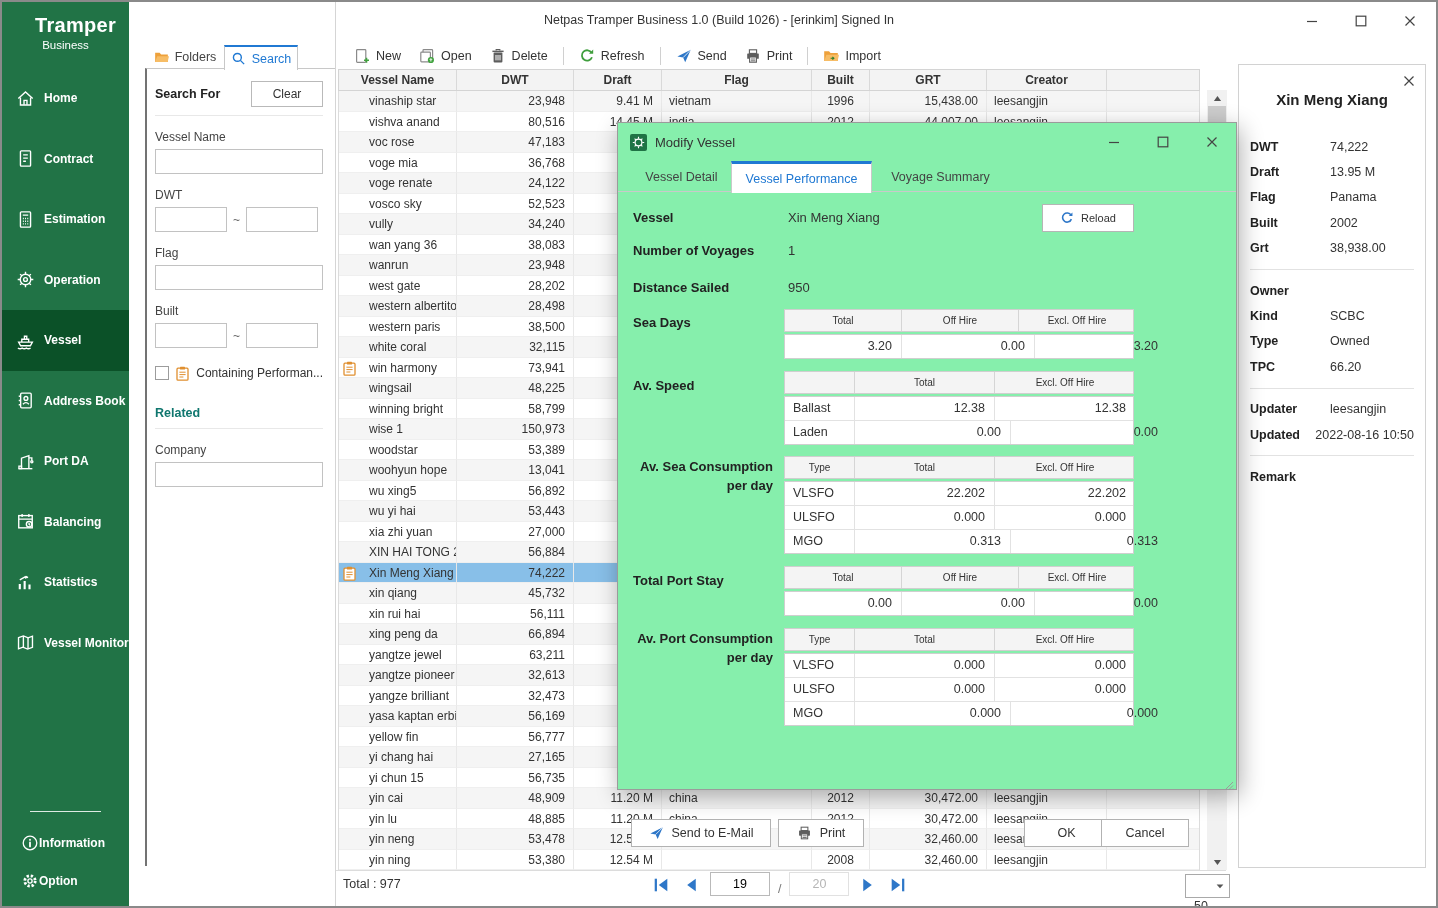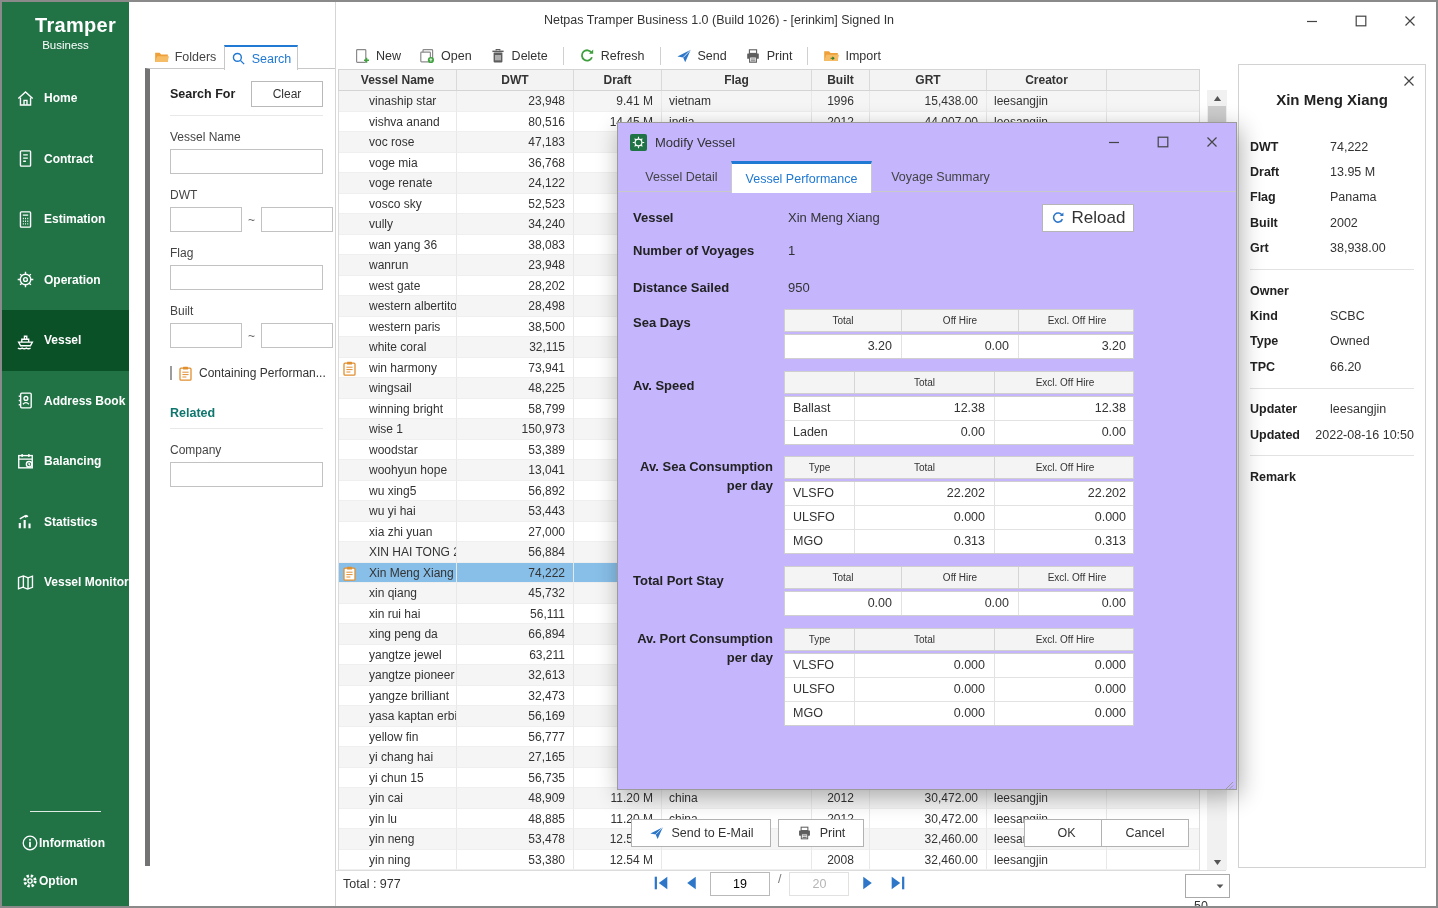--- a/index.html
+++ b/index.html
@@ -24,22 +24,22 @@
   .ic{display:inline-flex;align-items:center;justify-content:center;}
   .ic svg{display:block;}
   .nav-item .ic, .foot-item .ic{width:19px;height:19px;color:#fff;}
   
   .search-panel{position:absolute;left:127px;top:0;bottom:0;width:206px;background:#fff;border-right:1px solid #d5d5d5;z-index:4;}
   .sp-tabs{position:absolute;top:43px;left:17px;height:24px;display:flex;z-index:2;}
   .sp-tab{display:flex;align-items:center;justify-content:center;gap:6px;font-size:12.5px;color:#444;cursor:pointer;box-sizing:border-box;height:24px;}
   .sp-tab .ic{width:15px;height:15px;}
   .sp-tab.active{background:#fff;border:1px solid #c8c8c8;border-top:2px solid var(--blue,#2079d3);
     border-bottom:none;color:var(--blue,#2079d3);height:25px;}
-  .sp-box{position:absolute;left:16px;top:66px;right:0;bottom:40px;border-left:5px solid #737373;border-top:1px solid #c8c8c8;
-    padding:12px 12px 0 20px;box-sizing:border-box;}
+  .sp-box{position:absolute;left:16px;top:66px;right:0;bottom:40px;border-left:2px solid #737373;border-top:1px solid #c8c8c8;
+    padding:12px 12px 0 8px;box-sizing:border-box;}
   .sp-row{display:flex;align-items:center;justify-content:space-between;}
   .sp-title{font-size:12.5px;font-weight:bold;color:#222;}
   .btn{background:#fff;border:1px solid #b9b9b9;font-size:12px;color:#333;display:inline-flex;align-items:center;justify-content:center;cursor:pointer;box-sizing:border-box;font-family:inherit;}
   .clear-btn{width:72px;height:26px;}
   .sp-div{height:1px;background:#e8e8e8;margin-top:8px;}
   .fld-label{font-size:12px;color:#444;margin-top:14px;}
   .inp{box-sizing:border-box;border:1px solid #c2c2c2;height:25px;background:#fff;font-size:12px;padding:0 5px;font-family:inherit;}
   .inp.full{width:100%;margin-top:5px;}
   .range-row{display:flex;align-items:center;gap:6px;margin-top:5px;}
   .inp.half{width:72px;}
@@ -73,64 +73,64 @@
   .c-left{padding-left:7px;}
   .c-center{text-align:center;}
   
   .scrollbar{position:absolute;left:1205px;top:88px;width:20px;height:780px;background:#f1f1f1;z-index:1;}
   .sb-arrow{position:absolute;left:0;width:20px;height:16px;display:flex;align-items:center;justify-content:center;cursor:pointer;}
   .sb-up{top:0;} .sb-down{bottom:0;}
   .sb-thumb{position:absolute;left:1px;width:18px;top:16px;height:538px;background:#cdcdcd;cursor:pointer;}
   
   .footer-line{position:absolute;left:333px;right:210px;top:868px;height:1px;background:#dcdcdc;}
   .total-label{position:absolute;left:341px;top:875px;font-size:12.5px;color:#333;}
-  .pagination{position:absolute;left:648px;top:870px;display:flex;align-items:flex-start;gap:8px;}
+  .pagination{position:absolute;left:648px;top:870px;display:flex;align-items:flex-end;gap:8px;}
   .pg-btn{width:22px;height:22px;display:inline-flex;align-items:center;justify-content:center;cursor:pointer;}
   .pg-input{width:60px;height:24px;border:1px solid #b9b9b9;text-align:center;font-size:12.5px;box-sizing:border-box;font-family:inherit;}
   .pg-sep{color:#777;font-size:12.5px;}
   .pg-total{width:60px;height:24px;border:1px solid #e1e1e1;color:#b5b5b5;font-size:12.5px;display:inline-flex;align-items:center;justify-content:center;box-sizing:border-box;}
   .page-size{position:absolute;left:1183px;top:872px;width:45px;height:24px;border:1px solid #a9a9a9;background:#fff;display:flex;align-items:center;box-sizing:border-box;cursor:pointer;}
   .page-size .val{flex:1;font-size:12.5px;padding-left:8px;margin-top:40px;}
   .page-size .ic{width:10px;height:10px;margin-right:4px;}
   
   .detail{position:absolute;left:1236px;top:62px;width:188px;bottom:38px;background:#fff;border:1px solid #d2d2d2;box-sizing:border-box;z-index:4;}
   .dp-close{position:absolute;top:8px;right:9px;width:13px;height:13px;cursor:pointer;}
   .dp-title{margin-top:26px;text-align:center;font-size:15px;font-weight:bold;color:#222;}
   .dp-rows{margin-top:26px;padding:0 11px;}
   .dp-row{display:flex;height:25.4px;align-items:center;}
   .dp-label{width:80px;font-size:12.5px;font-weight:bold;color:#222;}
   .dp-value{font-size:12.5px;color:#333;white-space:nowrap;}
   .dp-div{height:1px;background:#e2e2e2;margin:8px 0;}
   
-  .modal{position:absolute;left:615px;top:120px;width:620px;height:668px;background:#c4b5fd;border:1px solid #9b9b9b;
+  .modal{position:absolute;left:615px;top:120px;width:620px;height:668px;background:#86efac;border:1px solid #9b9b9b;
     box-shadow:3px 6px 22px rgba(0,0,0,.32);box-sizing:border-box;z-index:50;}
   .m-titlebar{position:absolute;top:0;left:0;right:0;height:38px;display:flex;align-items:center;padding-left:12px;gap:8px;}
   .m-titlebar .appic{width:17px;height:17px;}
   .m-title{font-size:13px;color:#333;}
   .m-controls{position:absolute;right:18px;top:13px;display:flex;gap:37px;}
   .m-controls .wbtn{width:12px;height:12px;display:inline-flex;align-items:center;justify-content:center;cursor:pointer;}
   .m-tabs{position:absolute;top:38px;left:14px;height:31px;display:flex;z-index:2;}
   .m-tabline{position:absolute;top:68px;left:0;right:0;height:1px;background:#c9c9c9;z-index:1;}
   .mtab{display:flex;align-items:center;justify-content:center;font-size:12.5px;color:#444;cursor:pointer;box-sizing:border-box;height:31px;}
   .mtab.active{border:1px solid #c9c9c9;border-top:3px solid var(--blue,#2079d3);border-bottom:none;color:var(--blue,#2079d3);background:#fff;height:32px;}
   .m-body{position:absolute;top:69px;left:0;right:0;bottom:0;}
   .m-label{position:absolute;font-size:13px;font-weight:bold;color:#222;white-space:nowrap;}
   .m-value{position:absolute;font-size:13px;color:#333;white-space:nowrap;}
-  .reload-btn{position:absolute;left:424px;top:12px;width:92px;height:28px;gap:7px;font-size:17px;border-color:#b5b5b5;}
+  .reload-btn{position:absolute;left:424px;top:12px;width:92px;height:28px;gap:7px;font-size:11px;border-color:#b5b5b5;}
   .reload-btn .ic{width:14px;height:14px;}
   .msec-label{position:absolute;left:15px;width:140px;font-size:13px;font-weight:bold;color:#222;line-height:19px;}
   .msec-label.two{text-align:right;}
   .mtable{position:absolute;left:166px;width:350px;}
   .mthead,.mtrow{display:grid;}
   .mthead{border:1px solid #cfcfcf;background:#f4f4f4;}
   .mth{font-size:10px;color:#333;text-align:center;line-height:21px;height:21px;border-right:1px solid #d5d5d5;box-sizing:border-box;}
   .mth:last-child{border-right:none;}
   .mtbody{border:1px solid #cfcfcf;margin-top:2px;background:#fff;}
   .mtrow{border-bottom:1px solid #e2e2e2;}
-  .mtrow:last-child{border-bottom:none;}
+  .mtrow:last-child{border-bottom:none;gap:16px;}
   .mtd{font-size:12.5px;color:#333;line-height:23px;height:23px;text-align:right;padding-right:9px;border-right:1px solid #e2e2e2;box-sizing:border-box;}
   .mtd:last-child{border-right:none;}
   .mtd.lbl{text-align:left;padding-left:8px;}
   .m-buttons .btn{position:absolute;height:28px;font-size:12.5px;gap:8px;border-color:#b2b2b2;}
   .m-buttons .ic{width:15px;height:15px;}
   .send-btn{left:13px;top:627px;width:140px;}
   .print-btn{left:160px;top:627px;width:86px;}
   .ok-btn{left:406px;top:627px;width:85px;}
   .cancel-btn{left:483px;top:627px;width:88px;}
   .grip{position:absolute;right:2px;bottom:2px;width:10px;height:10px;}
@@ -217,20 +217,32 @@
         <div class="nav-item">
           <span class="ic">
             <svg width="19" height="19" viewBox="0 0 18 18" fill="none" stroke="currentColor" stroke-width="1.3">
               <rect x="4.4" y="2" width="10" height="14" rx="1"></rect>
               <circle cx="9.4" cy="7" r="1.8"></circle>
               <path d="M6.6 12.6 q2.8 -3.2 5.6 0"></path>
               <path d="M2.6 5h1.8 M2.6 9h1.8 M2.6 13h1.8"></path>
             </svg>
           </span>
           <span class="nav-label">Address Book</span>
+        </div>
+        <div class="nav-item">
+          <span class="ic">
+            <svg width="19" height="19" viewBox="0 0 18 18" fill="none" stroke="currentColor" stroke-width="1.3">
+              <path d="M2.5 15.8 H15.5"></path>
+              <path d="M5.2 15.8 V5.8 L12.2 3.4 V15.8"></path>
+              <path d="M12.2 5.6 H15 V8"></path>
+              <circle cx="15" cy="9.3" r="1"></circle>
+              <path d="M2.8 13.4 h2.4 v2.4 h-2.4z"></path>
+            </svg>
+          </span>
+          <span class="nav-label">Port DA</span>
         </div>
         <div class="nav-item">
           <span class="ic">
             <svg width="19" height="19" viewBox="0 0 18 18" fill="none" stroke="currentColor" stroke-width="1.3">
               <rect x="2.6" y="3.4" width="12.8" height="11.6"></rect>
               <path d="M2.6 6.8H15.4 M5.8 1.8v3 M12.2 1.8v3"></path>
               <circle cx="12.4" cy="11.6" r="2.6"></circle>
               <path d="M12.4 10.4v1.4l1 .7"></path>
             </svg>
           </span>

